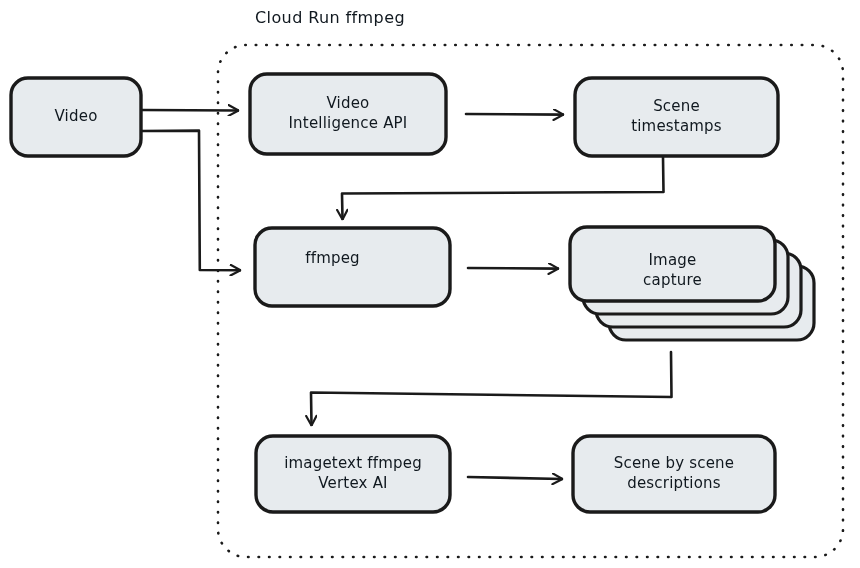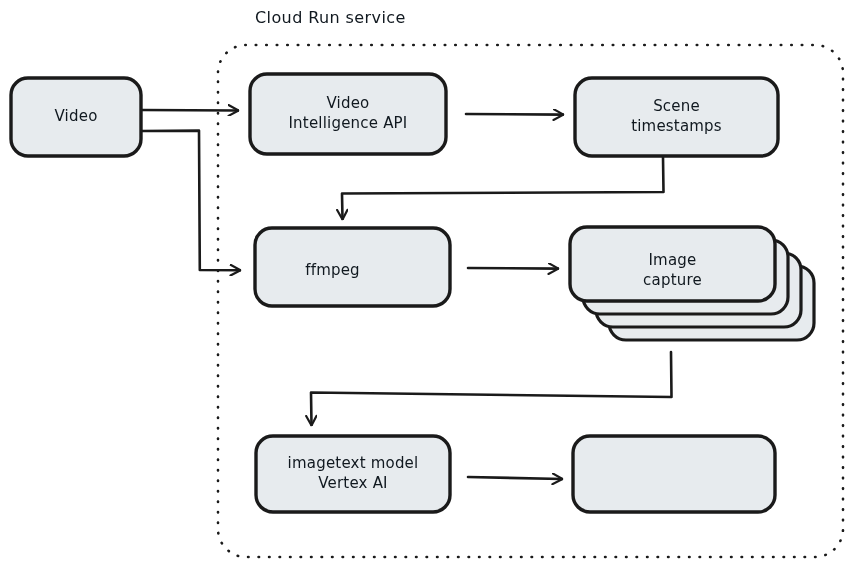--- a/index.html
+++ b/index.html
@@ -108,32 +108,34 @@
         <rect x="583" y="240" width="205" height="74" rx="17" ry="17" fill="#e7ebee" stroke="#1a1a1a" stroke-width="3.2"></rect>
         <rect x="570" y="227" width="205" height="74" rx="17" ry="17" fill="#e7ebee" stroke="#1a1a1a" stroke-width="3.4"></rect>
       </g>
 
       <rect x="256" y="436" width="194" height="76" rx="17" ry="17" fill="#e7ebee" stroke="#1a1a1a" stroke-width="3.4"></rect>
 
       <rect x="573" y="436" width="202" height="76" rx="17" ry="17" fill="#e7ebee" stroke="#1a1a1a" stroke-width="3.4"></rect>
     </g>
   </svg>
 
-  <div class="group-title" style="left:255px; top:8px;">Cloud Run service</div>
+  <div class="group-title" style="left:255px; top:8px;">Cloud Run ffmpeg</div>
 
   <div class="node-label" style="left:11px; top:78px; width:130px; height:78px;">Video</div>
 
   <div class="node-label" style="left:250px; top:74px; width:196px; height:80px;">Video
 Intelligence API</div>
 
   <div class="node-label" style="left:575px; top:78px; width:203px; height:78px;border-radius:27px;">Scene
 timestamps</div>
 
-  <div class="node-label" style="left:255px; top:232px; width:155px; height:78px;">ffmpeg</div>
+  <div class="node-label" style="left:255px; top:220px; width:155px; height:78px;">ffmpeg</div>
 
   <div class="node-label" style="left:570px; top:227px; width:205px; height:88px;">Image
 capture</div>
 
-  <div class="node-label" style="left:256px; top:436px; width:194px; height:76px;">imagetext model
+  <div class="node-label" style="left:256px; top:436px; width:194px; height:76px;">imagetext ffmpeg
 Vertex AI</div>
 
+  <div class="node-label" style="left:573px; top:436px; width:202px; height:76px;">Scene by scene
+descriptions</div>
 
 </div>
 
 </body></html>

